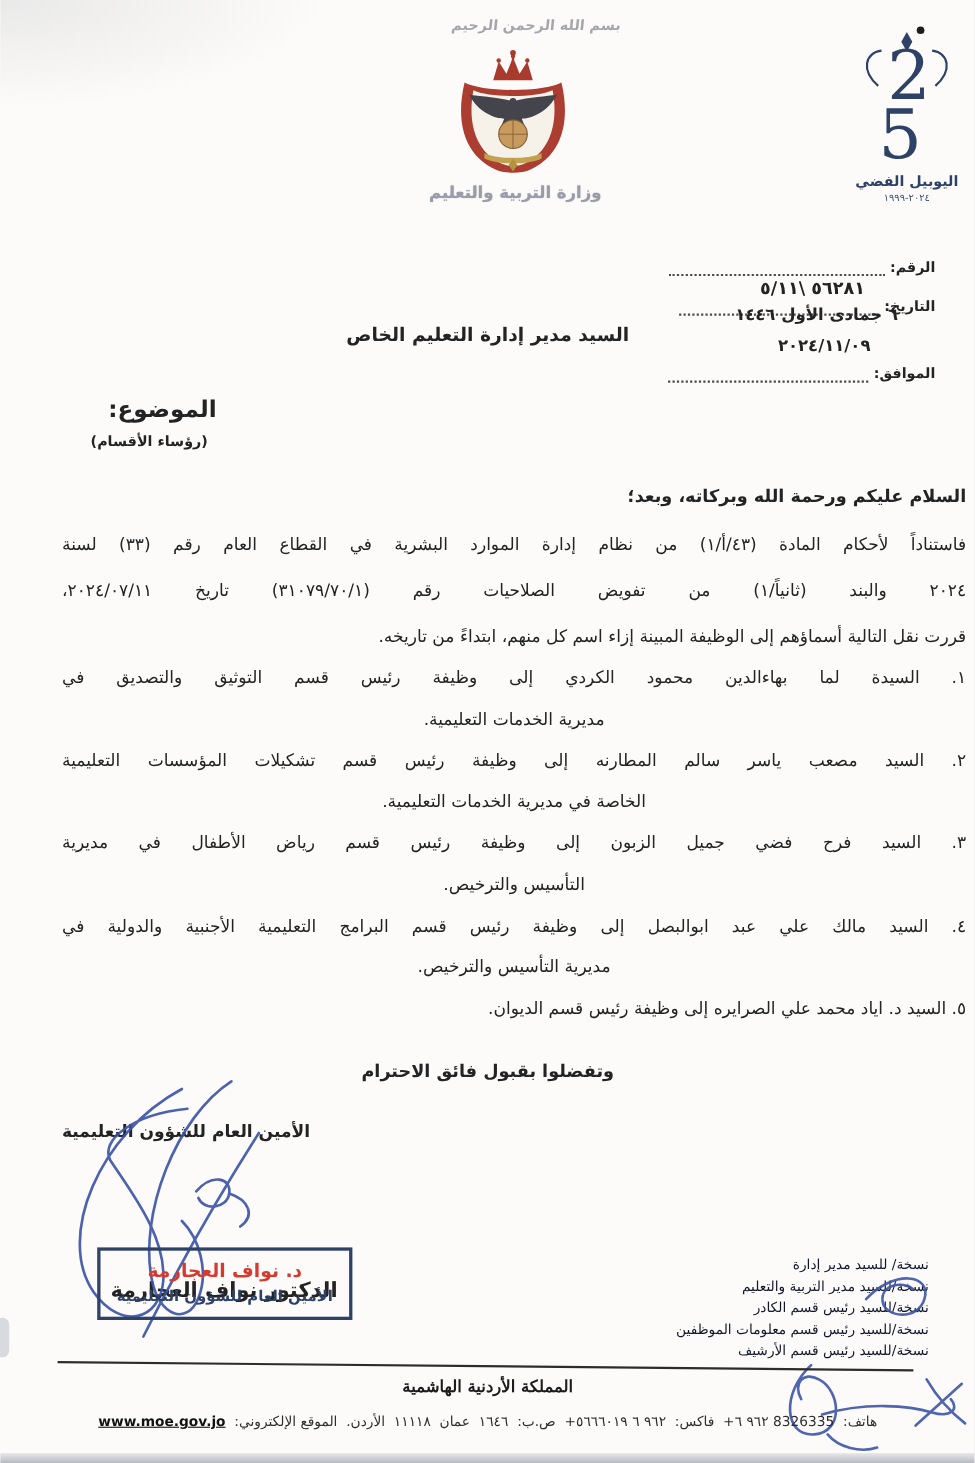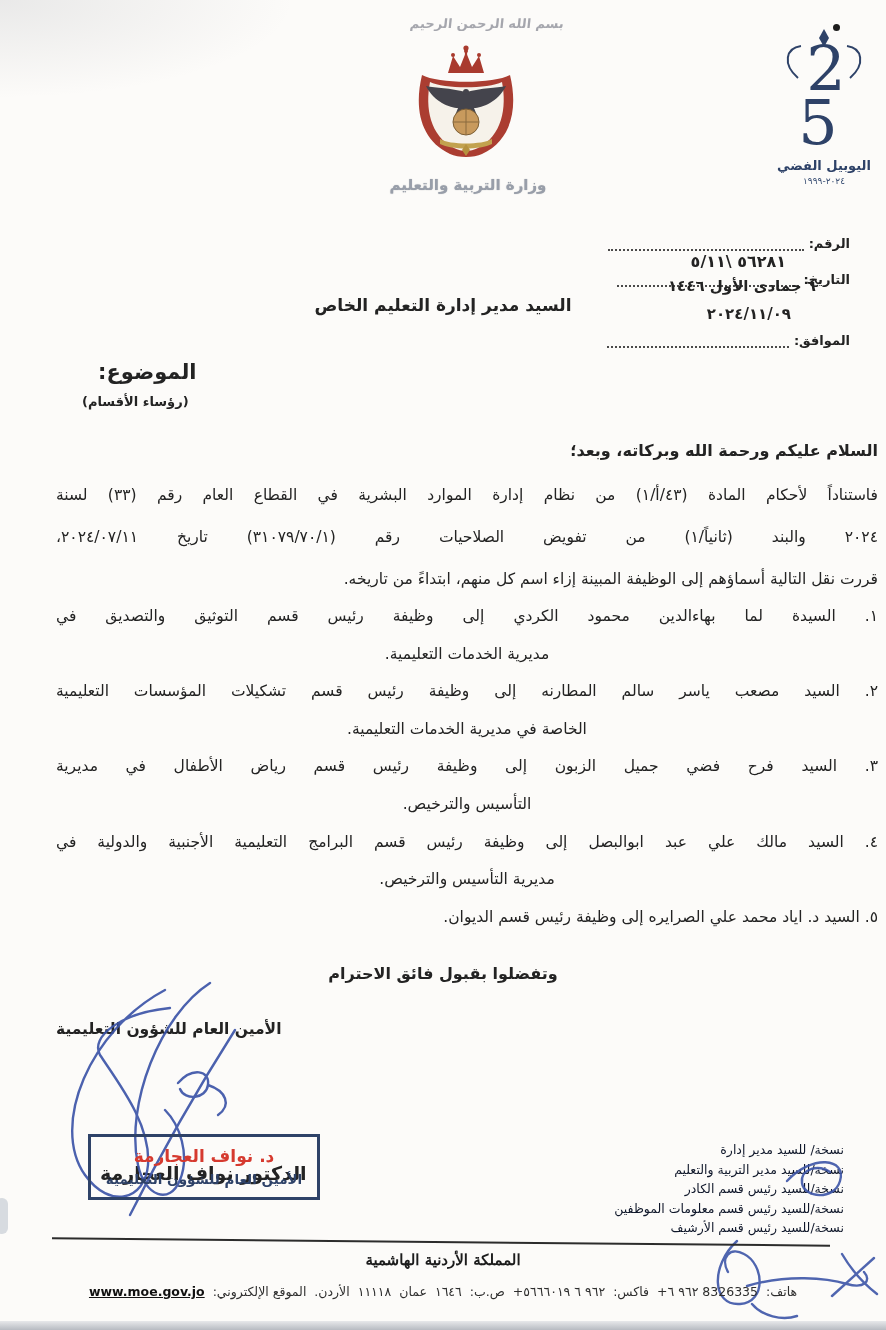--- a/index.html
+++ b/index.html
@@ -12,21 +12,21 @@
   .page::before{ content:""; position:absolute; inset:0;
     background:radial-gradient(420px 140px at 0% 0%, rgba(120,124,133,.14), transparent 70%);
     pointer-events:none; }
   .abs { position:absolute; }
 
   
   .bismillah { top:16px; left:402px; width:170px; text-align:center;
     font-size:13px; font-weight:bold; color:#90929b; opacity:.8;
     transform:skewX(-6deg); letter-spacing:-1px; }
   .emblem { top:42px; left:400px; }
-  .ministry-name { top:176px; left:368px; width:200px; text-align:center;
+  .ministry-name { top:166px; left:368px; width:200px; text-align:center;
     font-size:15px; font-weight:bold; color:#989ea9;
     text-shadow:0 0 1px rgba(130,136,146,.7); }
   .jubilee { top:26px; right:6px; width:112px; text-align:center; color:#2e4268; }
   .jubilee-label { font-size:13px; font-weight:bold; margin-top:-4px; }
   .jubilee-years { font-size:9px; letter-spacing:2px; margin-top:3px; color:#3a4f74; }
   .corner-dot { top:24px; right:46px; width:7px; height:7px; border-radius:50%; background:#1d1d1d; }
 
   
   .ref-row { right:36px; display:flex; align-items:flex-end; gap:5px; }
   .ref-label { font-size:13px; font-weight:bold; white-space:nowrap; }

